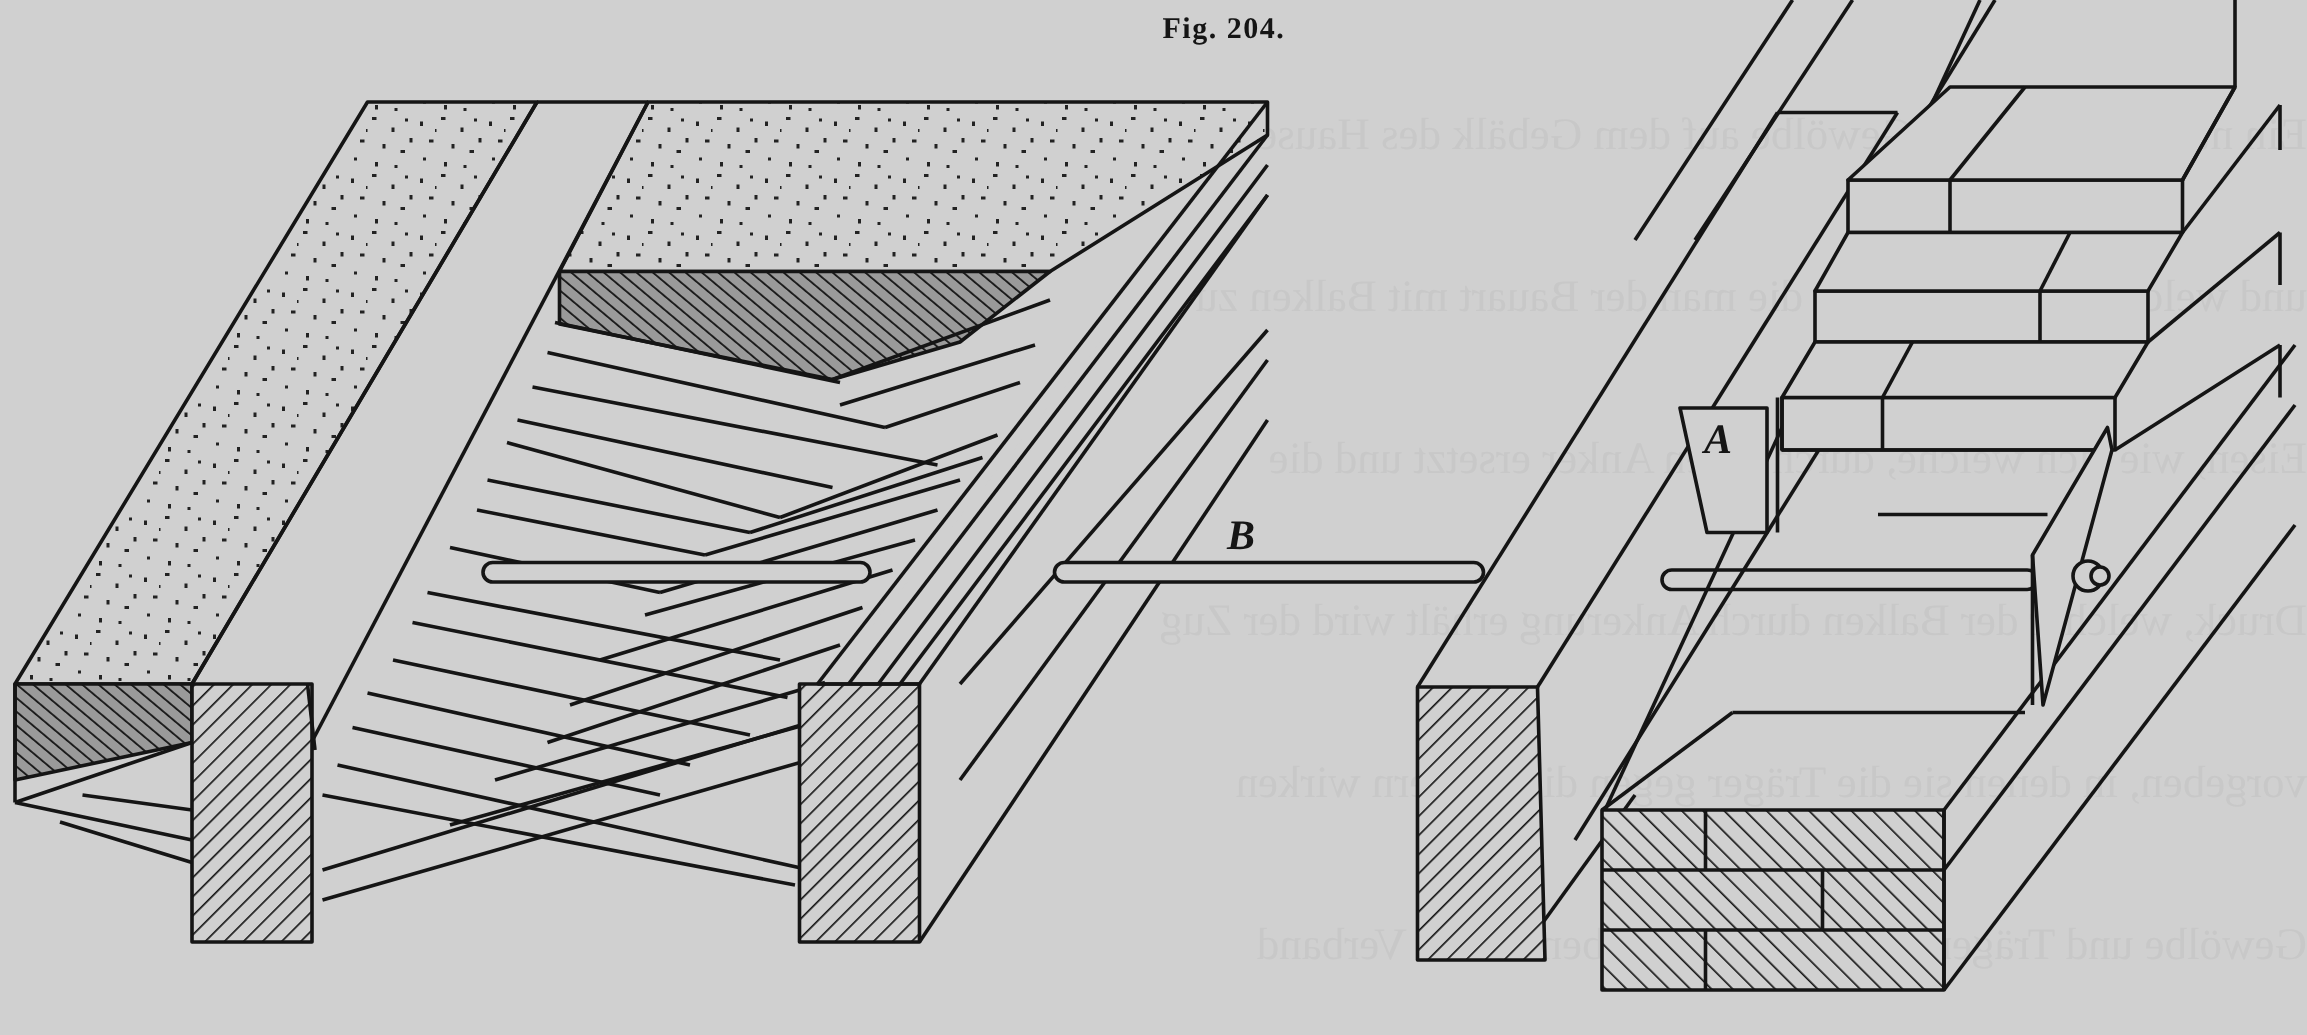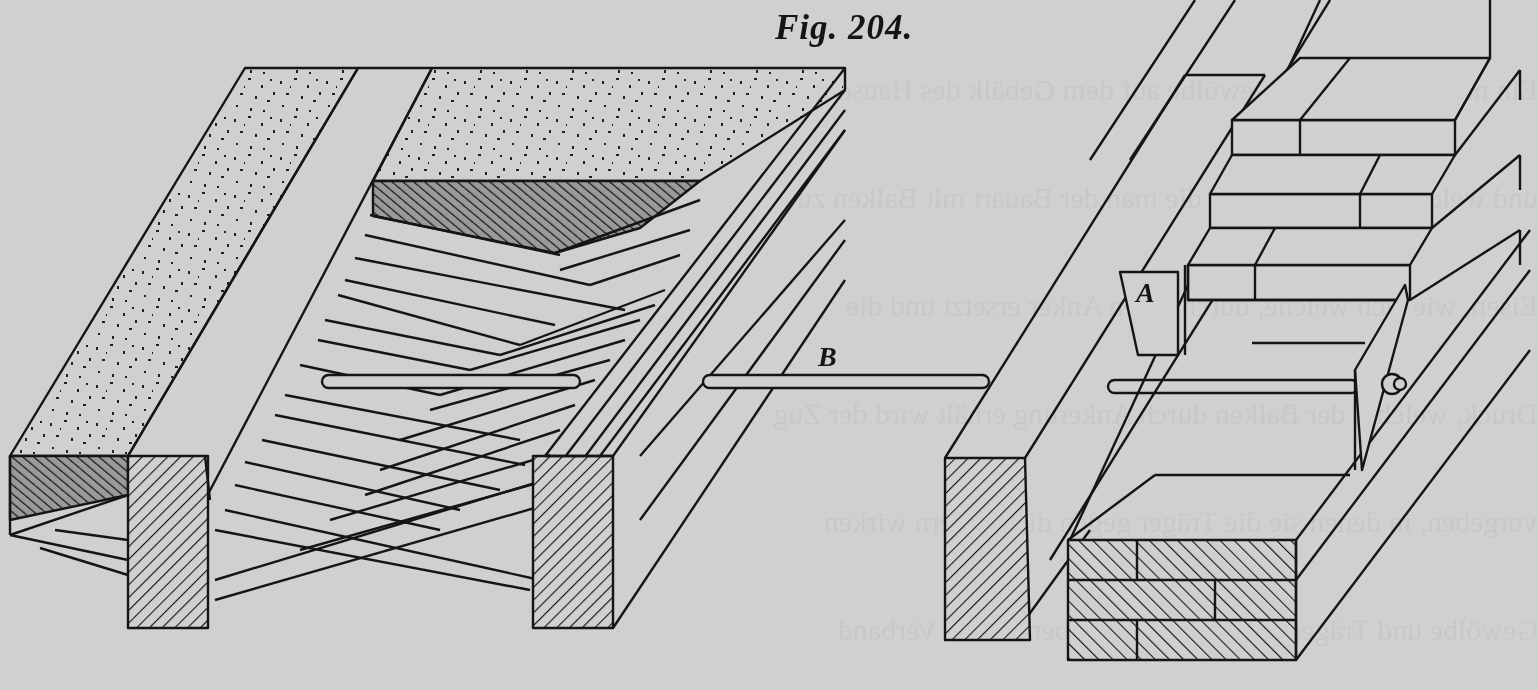--- a/index.html
+++ b/index.html
@@ -13,22 +13,22 @@
       background: #d0d0d0;
     }
     .bleed {
       position: absolute; left: 0; top: 0; width: 1538px; height: 690px;
       color: #c2c2c2; font-family: "Liberation Serif", serif;
       font-size: 30px; line-height: 36px; white-space: pre; overflow: hidden;
       transform: scaleX(-1); opacity: 0.55;
     }
     .caption {
       position: absolute; left: 775px; top: 8px;
-      font-family: "Liberation Serif", serif; font-style: italic; font-weight: bold;
-      font-size: 35px; color: #151515; letter-spacing: 1px;
+      font-family: "Liberation Serif", serif; font-weight: bold;
+      font-size: 20px; color: #151515; letter-spacing: 1px;
     }
     svg.fig { position: absolute; left: 0; top: 0; }
     .lbl {
       font-family: "Liberation Serif", serif; font-style: italic; font-weight: bold;
       font-size: 28px; fill: #151515;
     }
   </style>
 </head>
 <body>
 

